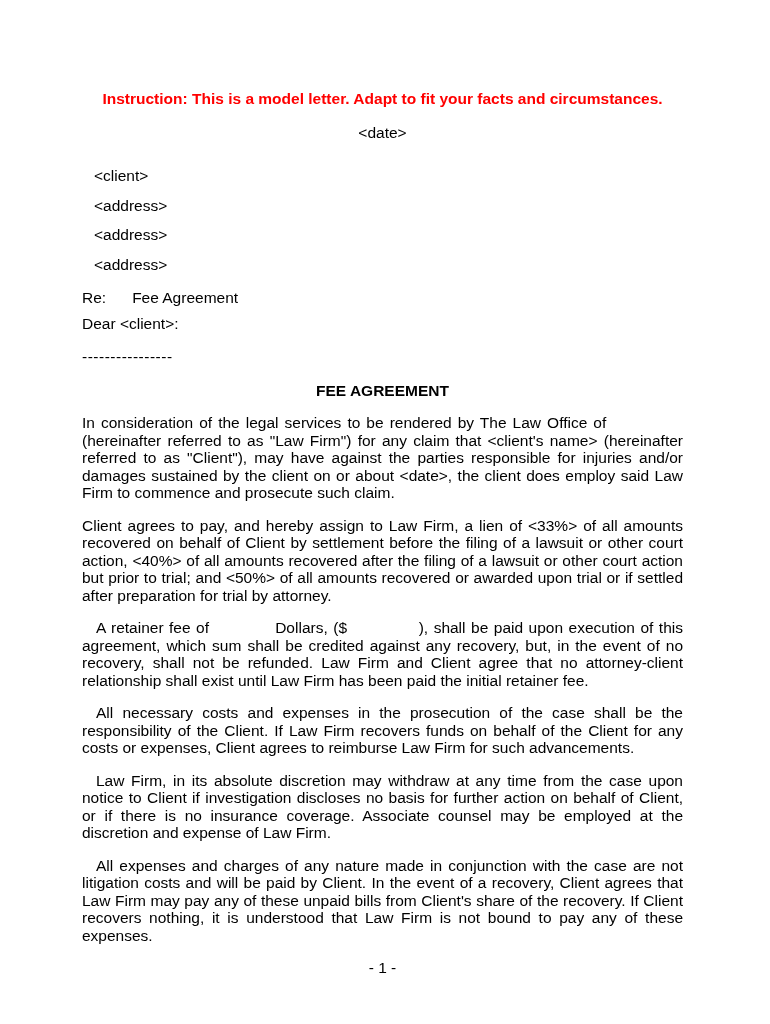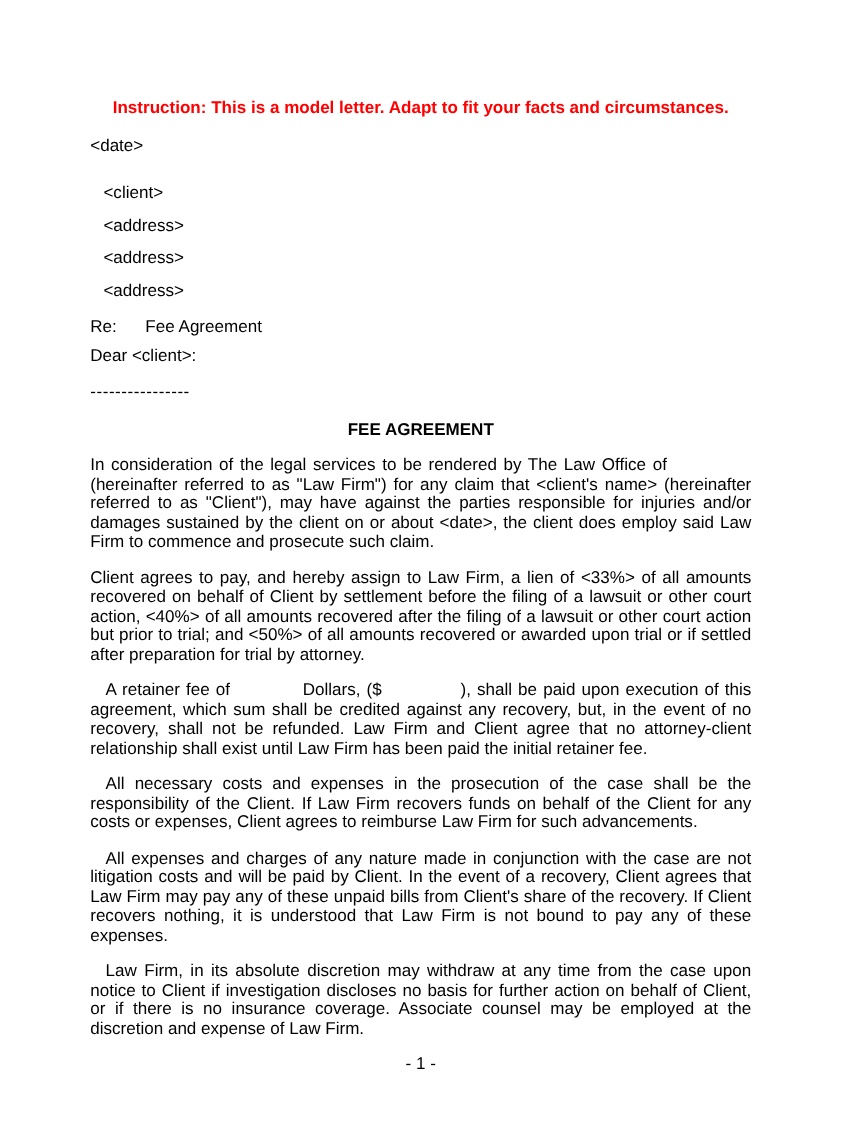--- a/index.html
+++ b/index.html
@@ -19,21 +19,21 @@
     padding: 90px 87px 0 82px;
     overflow: hidden;
   }
   .instruction {
     color: #ff0000;
     font-weight: bold;
     text-align: center;
     margin: 0 0 16px 0;
   }
   .date-line {
-    text-align: left;
+    text-align: center;
     margin: 0 0 26px 0;
   }
   .address-block {
     margin: 0 0 16px 0;
   }
   .address-line {
     margin: 12px;
   }
   .re-line {
     margin: 0 0 8px 0;
@@ -99,20 +99,20 @@
   <h1 class="title">FEE AGREEMENT</h1>
 
   <p class="para">In consideration of the legal services to be rendered by The Law Office of &nbsp;&nbsp;&nbsp;&nbsp;&nbsp;&nbsp;&nbsp;&nbsp;&nbsp;&nbsp;&nbsp;&nbsp; (hereinafter referred to as "Law Firm") for any claim that &lt;client's name&gt; (hereinafter referred to as "Client"), may have against the parties responsible for injuries and/or damages sustained by the client on or about &lt;date&gt;, the client does employ said Law Firm to commence and prosecute such claim.</p>
 
   <p class="para">Client agrees to pay, and hereby assign to Law Firm, a lien of &lt;33%&gt; of all amounts recovered on behalf of Client by settlement before the filing of a lawsuit or other court action, &lt;40%&gt; of all amounts recovered after the filing of a lawsuit or other court action but prior to trial; and &lt;50%&gt; of all amounts recovered or awarded upon trial or if settled after preparation for trial by attorney.</p>
 
   <p class="para indent">A retainer fee of &nbsp;&nbsp;&nbsp;&nbsp;&nbsp;&nbsp;&nbsp;&nbsp;&nbsp;&nbsp; Dollars, ($ &nbsp;&nbsp;&nbsp;&nbsp;&nbsp;&nbsp;&nbsp;&nbsp;&nbsp;&nbsp;&nbsp; ), shall be paid upon execution of this agreement, which sum shall be credited against any recovery, but, in the event of no recovery, shall not be refunded. Law Firm and Client agree that no attorney-client relationship shall exist until Law Firm has been paid the initial retainer fee.</p>
 
   <p class="para indent">All necessary costs and expenses in the prosecution of the case shall be the responsibility of the Client.  If Law Firm recovers funds on behalf of the Client for any costs or expenses, Client agrees to reimburse Law Firm for such advancements.</p>
 
+  <p class="para indent">Law Firm, in its absolute discretion may withdraw at any time from the case upon notice to Client if investigation discloses no basis for further action on behalf of Client, or if there is no insurance coverage.  Associate counsel may be employed at the discretion and expense of Law Firm.</p>
+
   <p class="para indent">All expenses and charges of any nature made in conjunction with the case are not litigation costs and will be paid by Client. In the event of a recovery, Client agrees that Law Firm may pay any of these unpaid bills from Client's share of the recovery.  If Client recovers nothing, it is understood that Law Firm is not bound to pay any of these expenses.</p>
-
-  <p class="para indent">Law Firm, in its absolute discretion may withdraw at any time from the case upon notice to Client if investigation discloses no basis for further action on behalf of Client, or if there is no insurance coverage.  Associate counsel may be employed at the discretion and expense of Law Firm.</p>
 
 
   <p class="footer">- 1 -</p>
 
 </div>
 
 </body></html>

